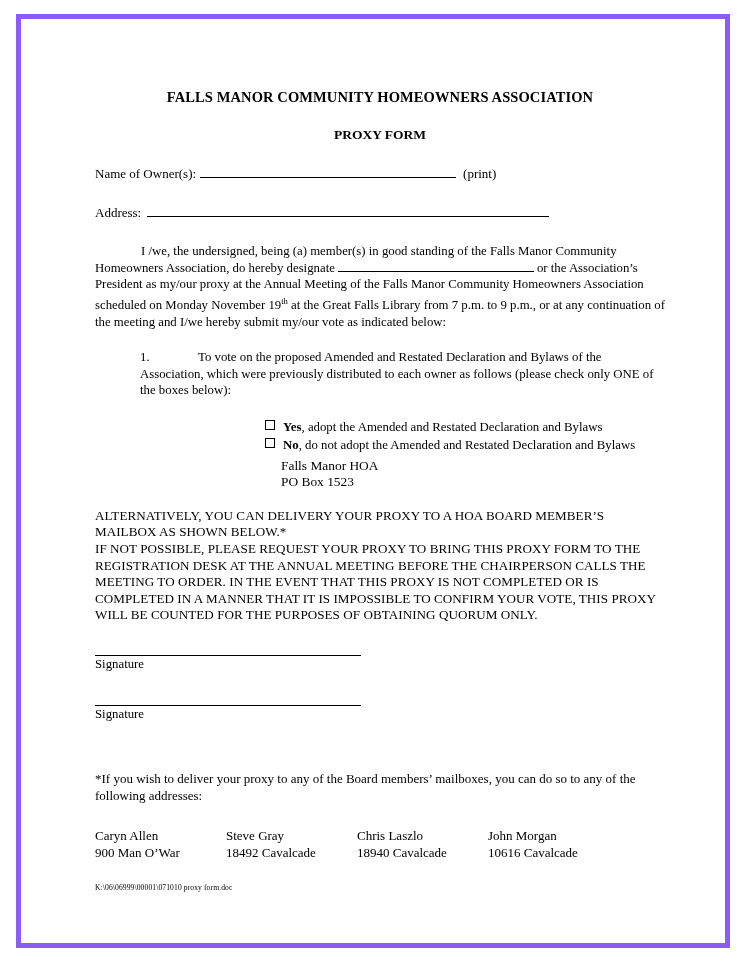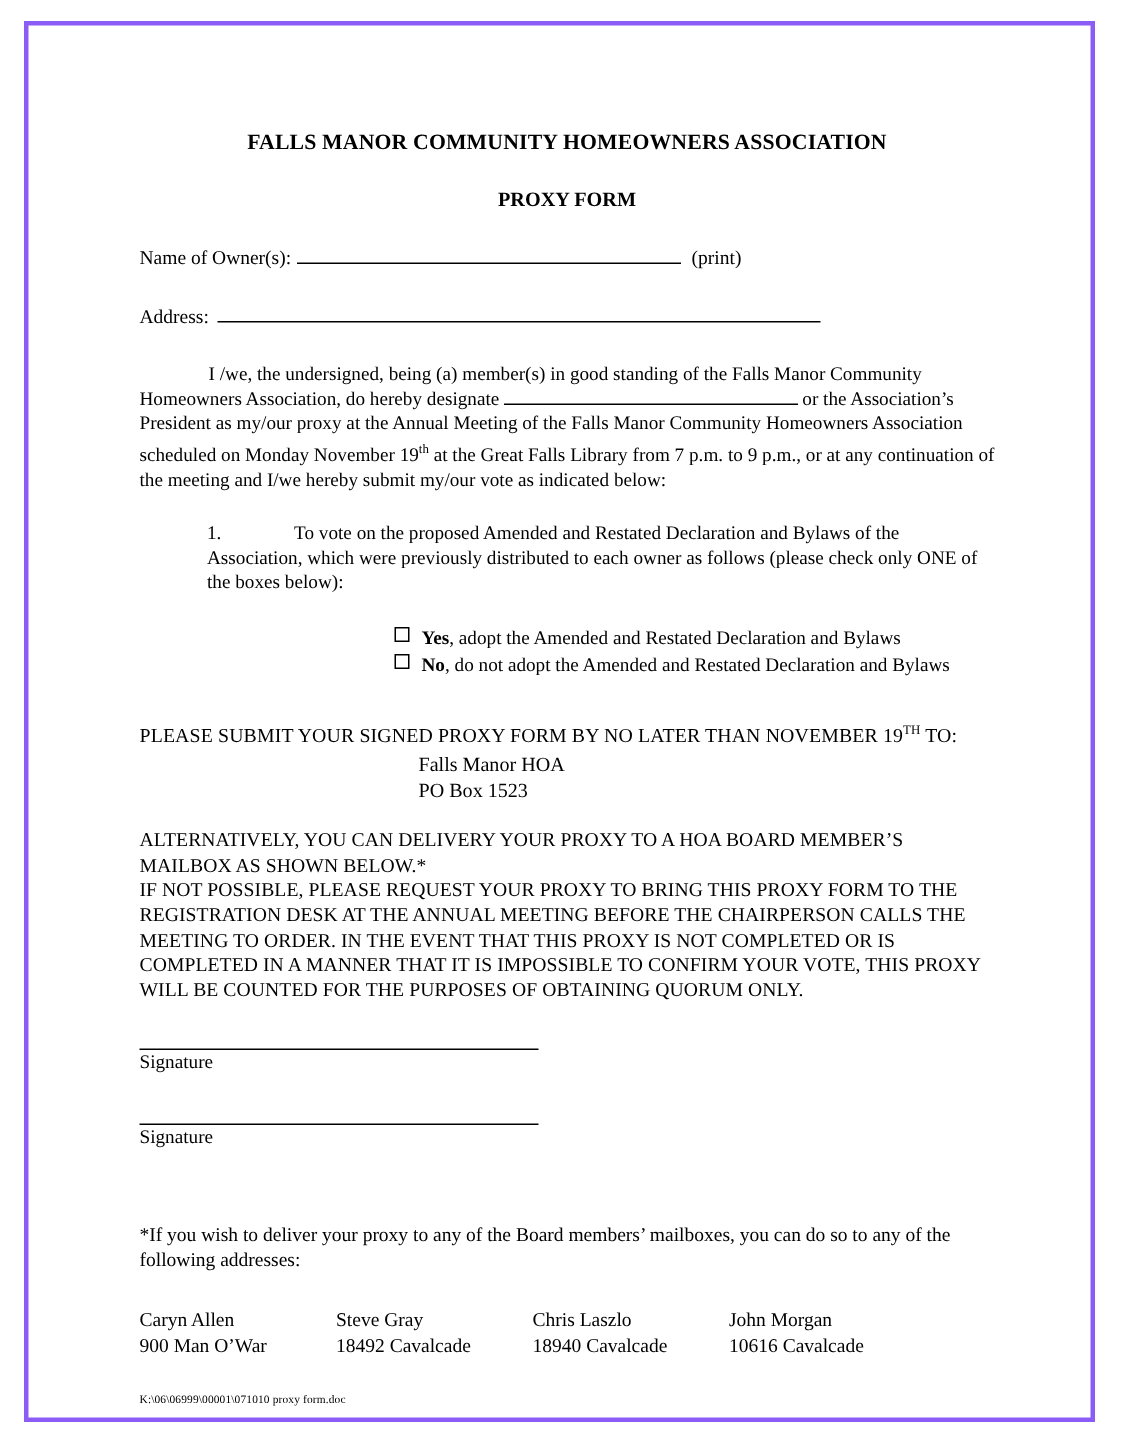--- a/index.html
+++ b/index.html
@@ -14,21 +14,21 @@
     color: #000000;
     position: relative;
     overflow: hidden;
   }
   .page {
     position: absolute;
     left: 16px;
     top: 14px;
     width: 714px;
     height: 934px;
-    border: 3px solid #8b5cf6;
+    border: 5px solid #8b5cf6;
     background: #ffffff;
     box-sizing: border-box;
   }
   .sheet {
     position: absolute;
     left: 74px;
     top: 70px;
     width: 570px;
   }
   .title {
@@ -169,23 +169,20 @@
 
     <div class="choices">
       <div class="choice">
         <span class="box"></span><b>Yes</b><span>, adopt the Amended and Restated Declaration and Bylaws</span>
       </div>
       <div class="choice">
         <span class="box"></span><b>No</b><span>, do not adopt the Amended and Restated Declaration and Bylaws</span>
       </div>
     </div>
 
-    <div class="submit-line">
-      <span>PLEASE SUBMIT YOUR SIGNED PROXY FORM BY NO LATER THAN NOVEMBER 19</span><sup>TH</sup><span> TO:</span>
-    </div>
 
     <div class="addr-block">
       <div>Falls Manor HOA</div>
       <div>PO Box 1523</div>
     </div>
 
     <div class="alt-block" style="white-space: pre-line;">ALTERNATIVELY, YOU CAN DELIVERY YOUR PROXY TO A HOA BOARD MEMBER’S MAILBOX AS SHOWN BELOW.*
 IF NOT POSSIBLE, PLEASE REQUEST YOUR PROXY TO BRING THIS PROXY FORM TO THE REGISTRATION DESK AT THE ANNUAL MEETING BEFORE THE CHAIRPERSON CALLS THE MEETING TO ORDER.  IN THE EVENT THAT THIS PROXY IS NOT COMPLETED OR IS COMPLETED IN A MANNER THAT IT IS IMPOSSIBLE TO CONFIRM YOUR VOTE, THIS PROXY WILL BE COUNTED FOR THE PURPOSES OF OBTAINING QUORUM ONLY.</div>
 
     <div class="sig-group">

